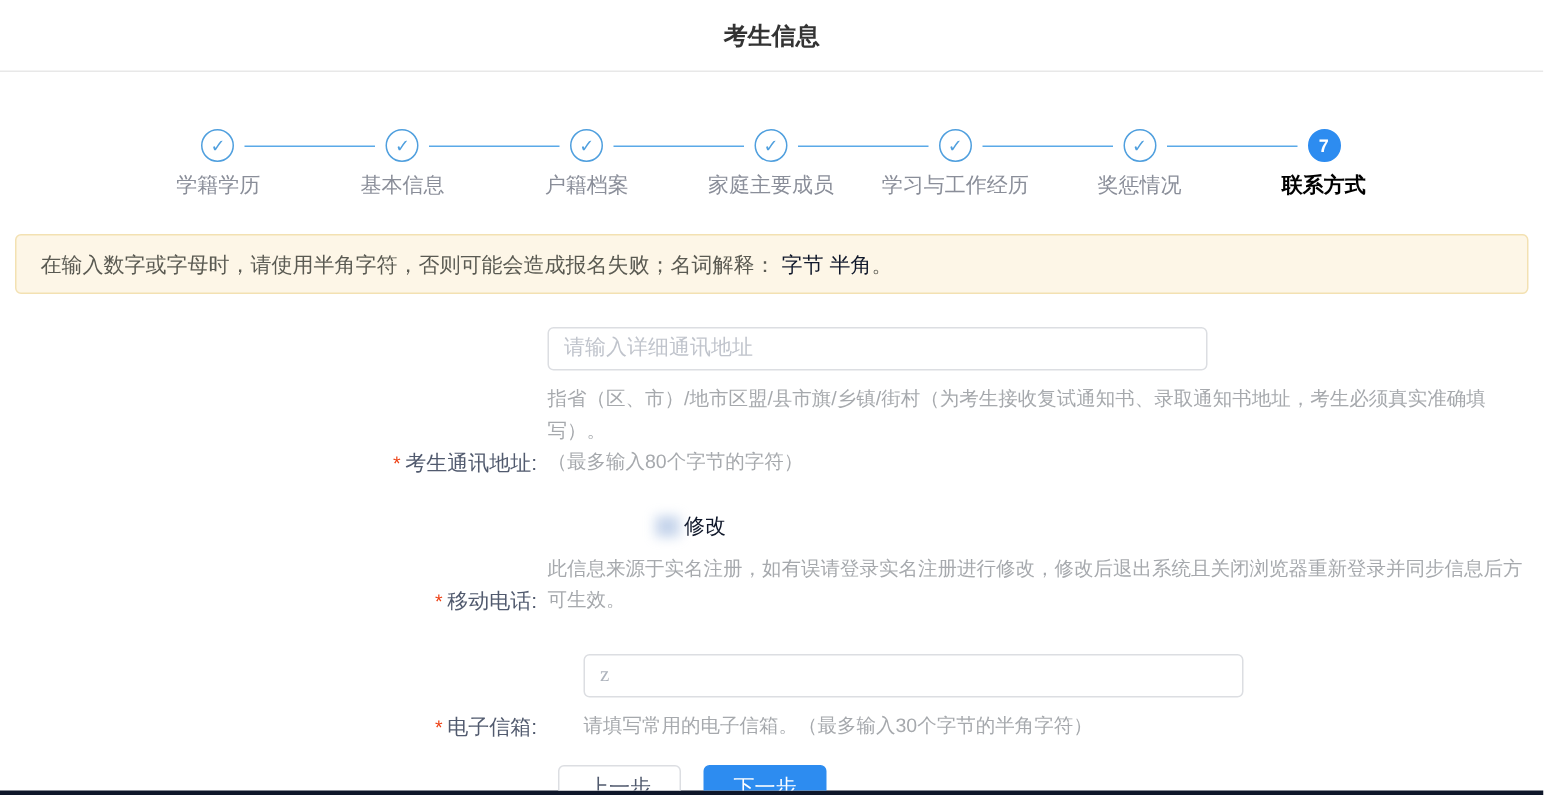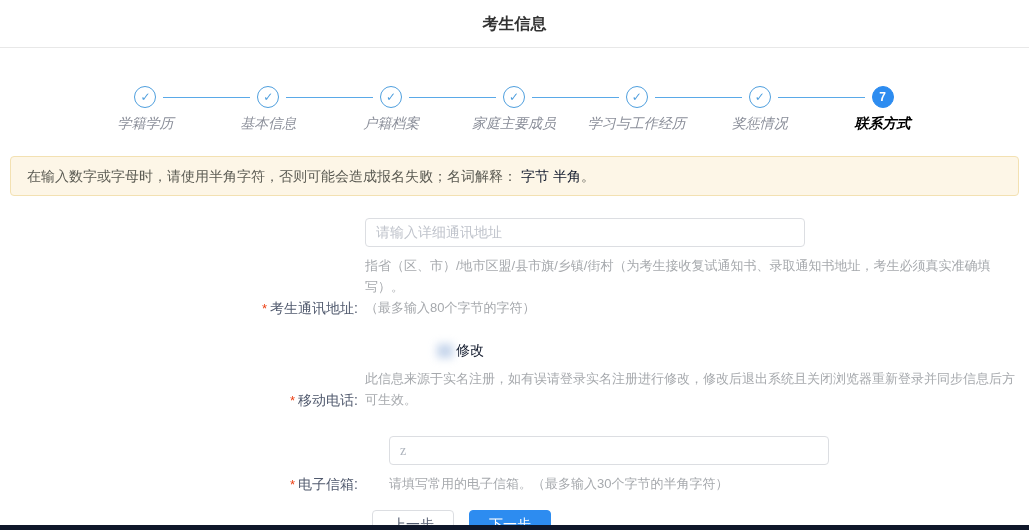--- a/index.html
+++ b/index.html
@@ -2,41 +2,41 @@
 <html><head>
 <meta charset="utf-8">
 <style>
   * { margin:0; padding:0; box-sizing:border-box; }
   body {
     font-family: "Liberation Sans", "DejaVu Sans", sans-serif;
     background:#fff; color:#333;
   }
   .page {
     width:1029px; height:530px; background:#fff; overflow:hidden;
-    border-bottom:5px solid #0f172a; position:relative;
+    border-bottom:3px solid #0f172a; position:relative;
   }
   
   .header { height:48px; border-bottom:1px solid #e8e8e8; text-align:center; }
   .page-title { display:inline-block; margin-top:14px; font-size:16px; font-weight:700; color:#333; }
 
   
   .stepper { display:flex; margin:38px 0 0 84px; width:860px; }
   .step { flex:1; position:relative; display:flex; flex-direction:column; align-items:center; cursor:pointer; }
   .step:not(:first-child)::before {
     content:""; position:absolute; top:11px; left:calc(-50% + 18px);
     width:calc(100% - 36px); height:1px; background:#5aa9e8;
   }
   .step-circle {
     width:22px; height:22px; border-radius:50%; display:flex;
     align-items:center; justify-content:center; font-size:12px; background:#fff; z-index:1;
   }
   .step-circle.done { border:1px solid #4f9fde; color:#4f9fde; }
   .step-circle.done::after { content:"✓"; font-size:12px; line-height:1; }
   .step-circle.active { background:#2d8cf0; color:#fff; border:1px solid #2d8cf0; font-weight:700; }
-  .step-label { margin-top:7px; font-size:14px; color:#8a8e99; line-height:16px; white-space:nowrap;font-style:italic; }
+  .step-label { margin-top:7px; font-size:14px; color:#8a8e99; line-height:16px; white-space:nowrap; }
   .step.active .step-label { color:#000000; font-weight:700; }
 
   
   .alert {
     margin:25px 10px 0 10px; background:#fdf6e7; border:1px solid #f3e1b2;
     border-radius:4px; padding:9px 16px; font-size:14px; color:#5a5a52; line-height:20px;
   }
   .alert a { color:#0f172a; text-decoration:none; }
   .alert .lnk { margin-left:4px; }
 

